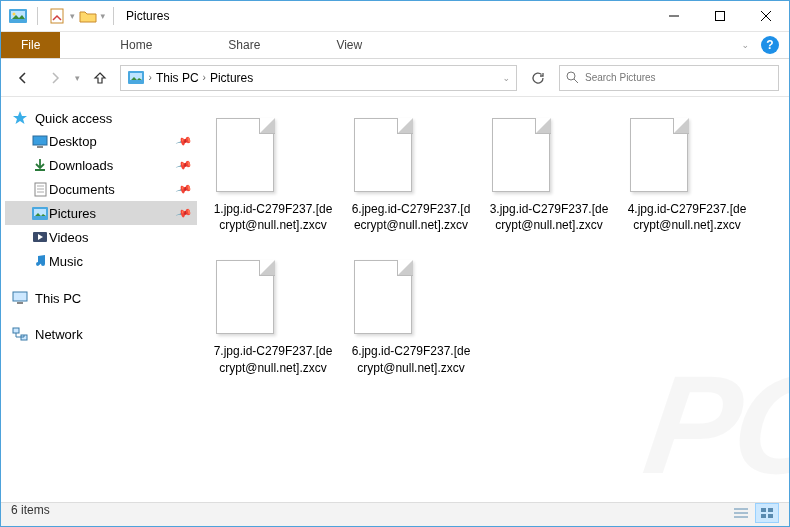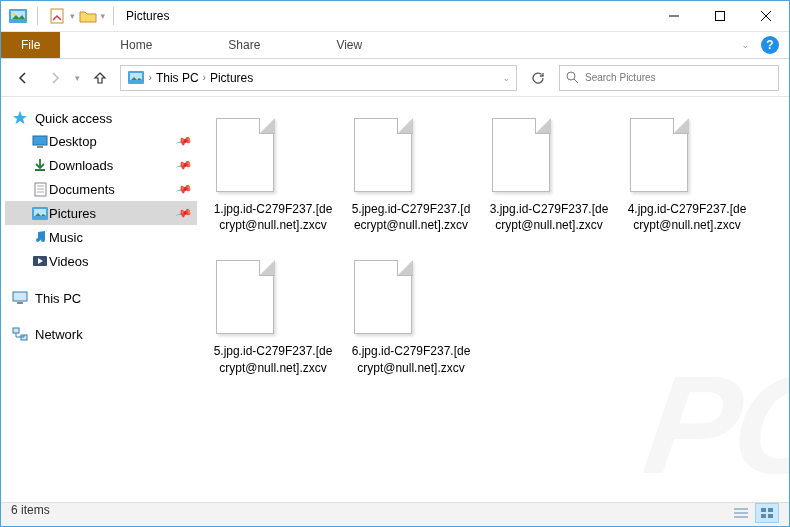--- a/index.html
+++ b/index.html
@@ -221,34 +221,34 @@
                 <rect width="16" height="13" fill="#4aa8e0" rx="1"></rect>
                 <rect x="2" y="2" width="12" height="7" fill="#bde4ff"></rect>
                 <path d="M3 9 L6 6 L9 9 L11 7 L14 9 Z" fill="#3a8c3a"></path>
               </svg>
             </span>
             <span>Pictures</span>
             <span class="pin">📌</span>
           </div>
           <div class="side-item">
             <span class="icon16">
-              <svg width="12" height="14" viewBox="0 0 12 14">
-                <path d="M4 12 A2 2 0 1 1 4 8 L4 2 L11 1 L11 10 A2 2 0 1 1 9 8" fill="#2a8ad0"></path>
-              </svg>
-            </span>
-            <span>Music</span>
-          </div>
-          <div class="side-item">
-            <span class="icon16">
               <svg width="16" height="12" viewBox="0 0 16 12">
                 <rect x="1" y="1" width="14" height="10" fill="#3a4a6a" rx="1"></rect>
                 <path d="M6 3 L11 6 L6 9 Z" fill="#fff"></path>
               </svg>
             </span>
             <span>Videos</span>
+          </div>
+          <div class="side-item">
+            <span class="icon16">
+              <svg width="12" height="14" viewBox="0 0 12 14">
+                <path d="M4 12 A2 2 0 1 1 4 8 L4 2 L11 1 L11 10 A2 2 0 1 1 9 8" fill="#2a8ad0"></path>
+              </svg>
+            </span>
+            <span>Music</span>
           </div>
         </div>
     </div>
 
     <div class="side-group">
       <div class="side-head">
         <span class="icon16">
           <svg width="16" height="14" viewBox="0 0 16 14">
               <rect x="1" y="1" width="14" height="9" fill="#cde8ff" stroke="#3a7aa8"></rect>
               <rect x="5" y="11" width="6" height="2" fill="#888"></rect>
@@ -280,42 +280,42 @@
           <div class="file-page"></div>
           <div class="file-fold"></div>
         </div>
         <div class="file-name">1.jpg.id-C279F237.[decrypt@null.net].zxcv</div>
       </div>
       <div class="file-item">
         <div class="file-icon">
           <div class="file-page"></div>
           <div class="file-fold"></div>
         </div>
-        <div class="file-name">5.jpeg.id-C279F237.[decrypt@null.net].zxcv</div>
+        <div class="file-name">6.jpeg.id-C279F237.[decrypt@null.net].zxcv</div>
       </div>
       <div class="file-item">
         <div class="file-icon">
           <div class="file-page"></div>
           <div class="file-fold"></div>
         </div>
         <div class="file-name">3.jpg.id-C279F237.[decrypt@null.net].zxcv</div>
       </div>
       <div class="file-item">
         <div class="file-icon">
           <div class="file-page"></div>
           <div class="file-fold"></div>
         </div>
         <div class="file-name">4.jpg.id-C279F237.[decrypt@null.net].zxcv</div>
       </div>
       <div class="file-item">
         <div class="file-icon">
           <div class="file-page"></div>
           <div class="file-fold"></div>
         </div>
-        <div class="file-name">5.jpg.id-C279F237.[decrypt@null.net].zxcv</div>
+        <div class="file-name">7.jpg.id-C279F237.[decrypt@null.net].zxcv</div>
       </div>
       <div class="file-item">
         <div class="file-icon">
           <div class="file-page"></div>
           <div class="file-fold"></div>
         </div>
         <div class="file-name">6.jpg.id-C279F237.[decrypt@null.net].zxcv</div>
       </div>
     </div>
 </div>

